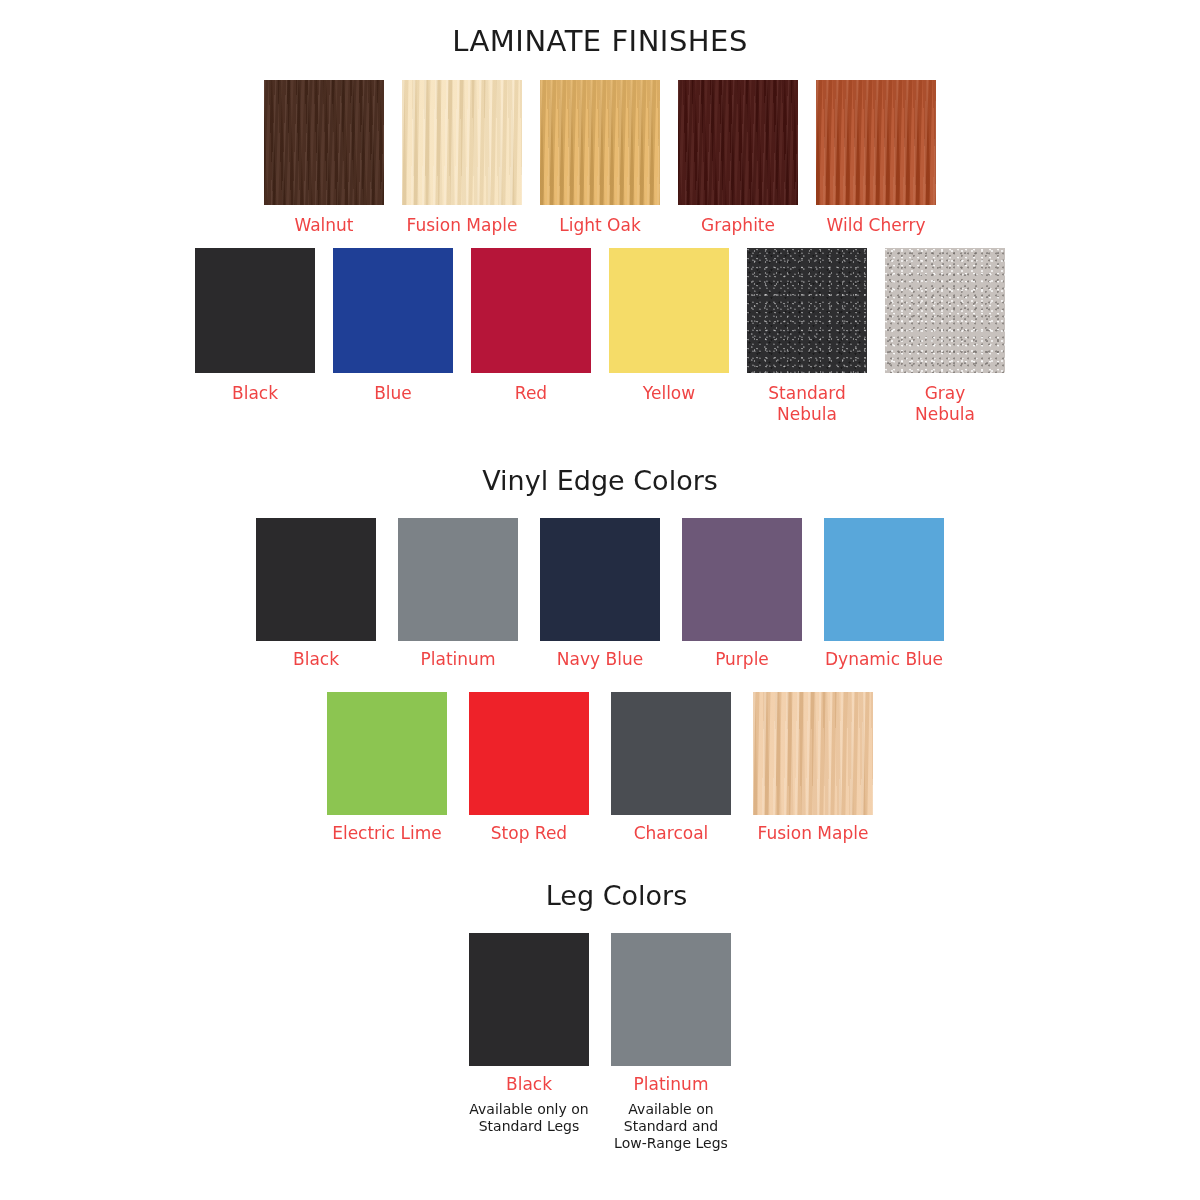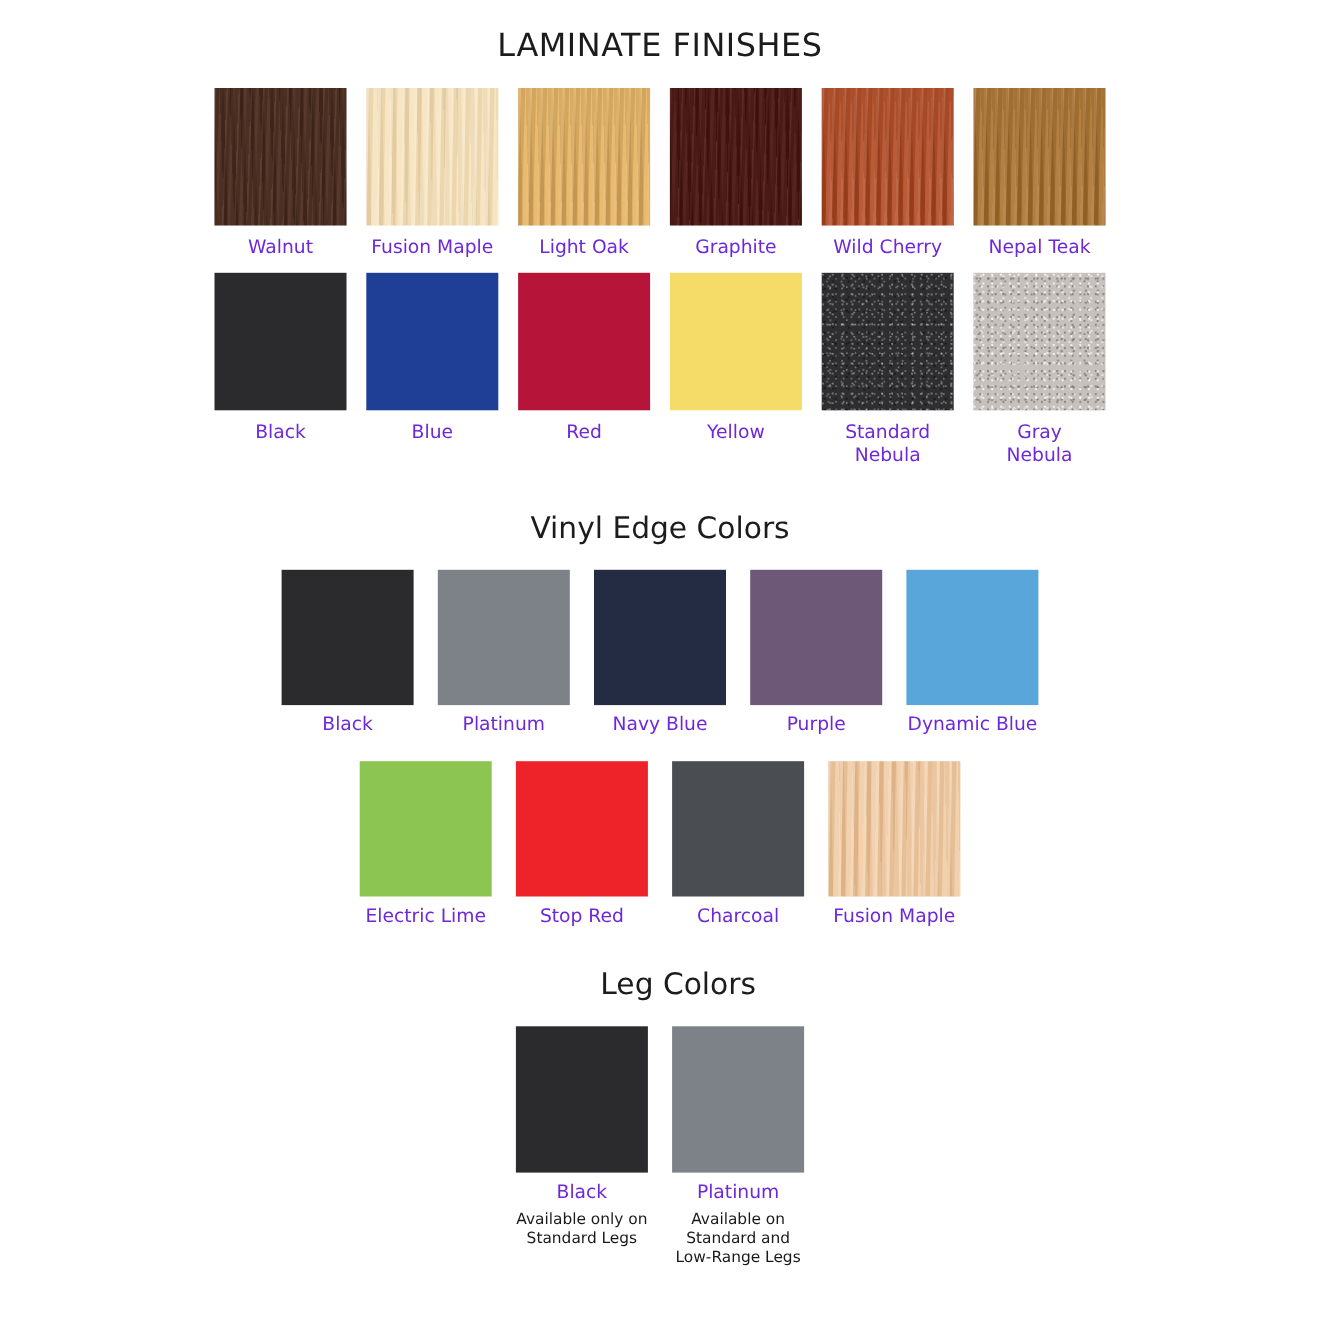--- a/index.html
+++ b/index.html
@@ -57,21 +57,21 @@
     align-items: center;
   }
   .swatch {
     display: block;
     border: 0;
   }
   .label {
     text-align: center;
     font-size: 17px;
     line-height: 21px;
-    color: #6d28d9;
+    color: #ef4444;
     margin-top: 8px;
     white-space: pre-line;
   }
   .sublabel {
     text-align: center;
     font-size: 14px;
     line-height: 17px;
     color: #1a1a1a;
     margin-top: 6px;
     white-space: pre-line;
@@ -209,24 +209,20 @@
       <div class="label">Light Oak</div>
     </div>
     <div class="cell">
       <div class="swatch grain grain-dark" style="background-color: rgb(74, 20, 16);"></div>
       <div class="label">Graphite</div>
     </div>
     <div class="cell">
       <div class="swatch grain grain-med" style="background-color: rgb(177, 71, 31);"></div>
       <div class="label">Wild Cherry</div>
     </div>
-    <div class="cell">
-      <div class="swatch grain grain-med" style="background-color: rgb(169, 112, 42);"></div>
-      <div class="label">Nepal Teak</div>
-    </div>
   </div>
 
   <div class="row" id="laminate-row-2">
     <div class="cell">
       <div class="swatch" style="background-color: rgb(43, 42, 44);"></div>
       <div class="label">Black</div>
     </div>
     <div class="cell">
       <div class="swatch" style="background-color: rgb(31, 63, 150);"></div>
       <div class="label">Blue</div>

